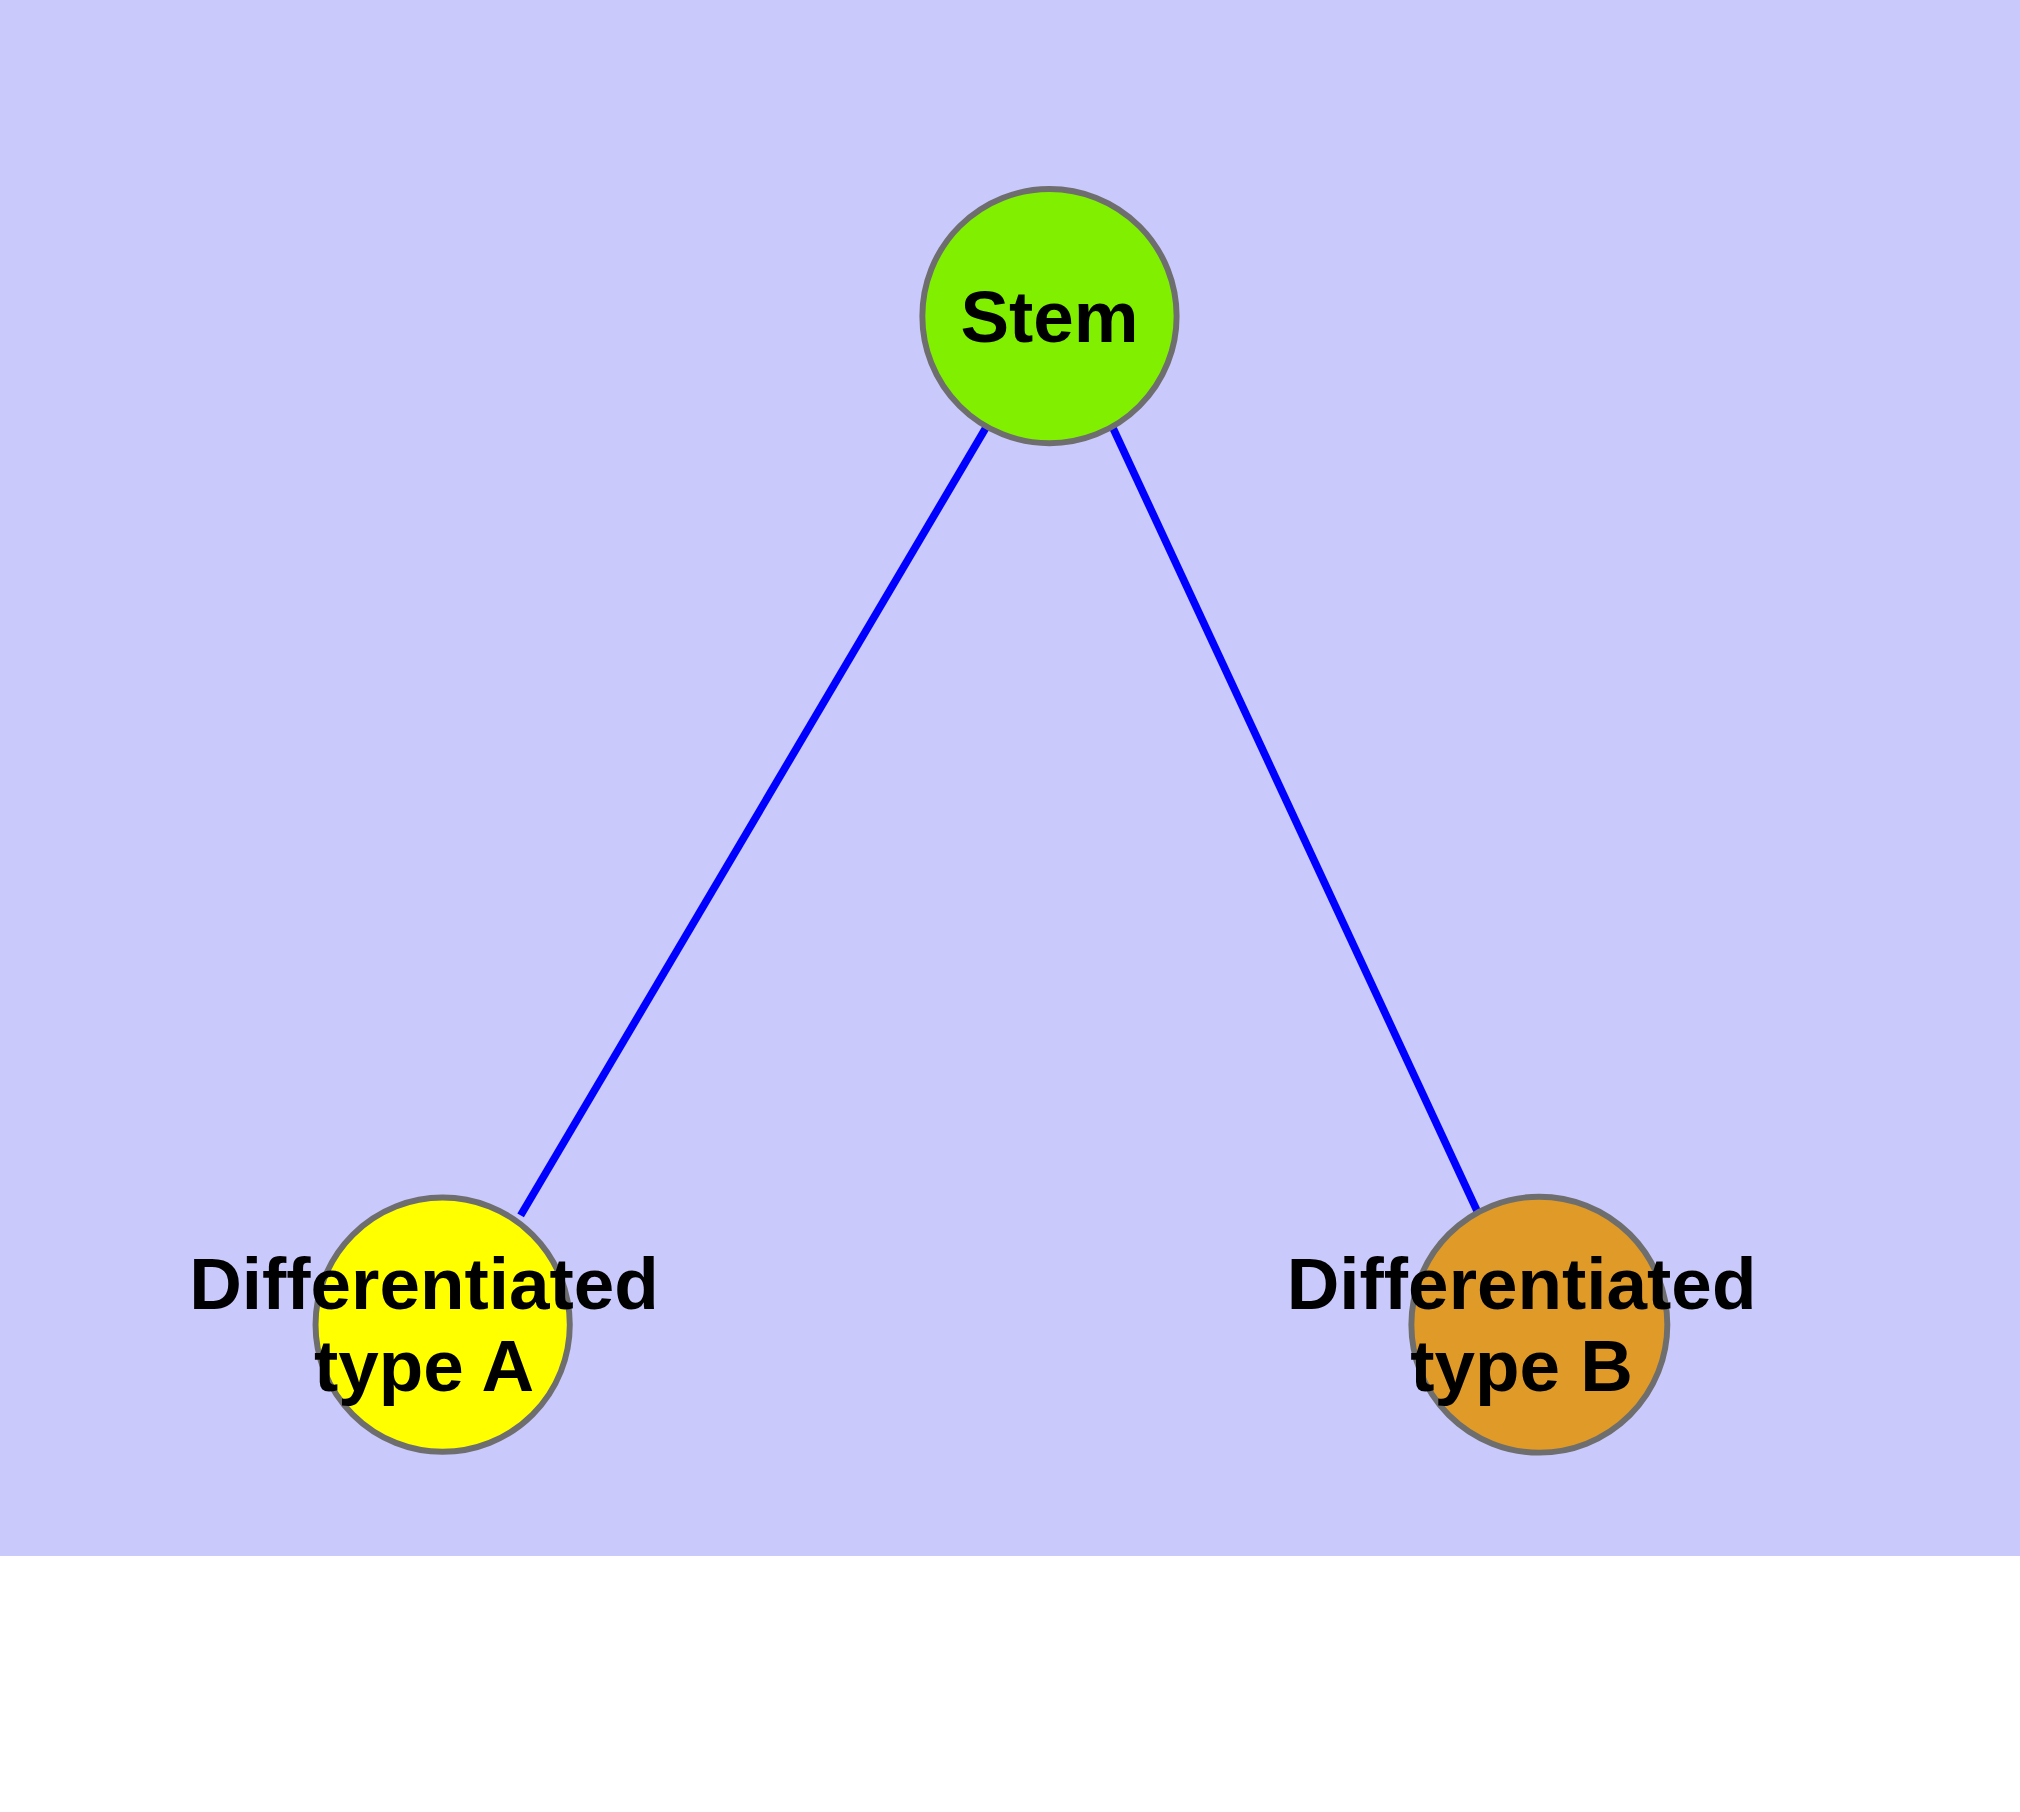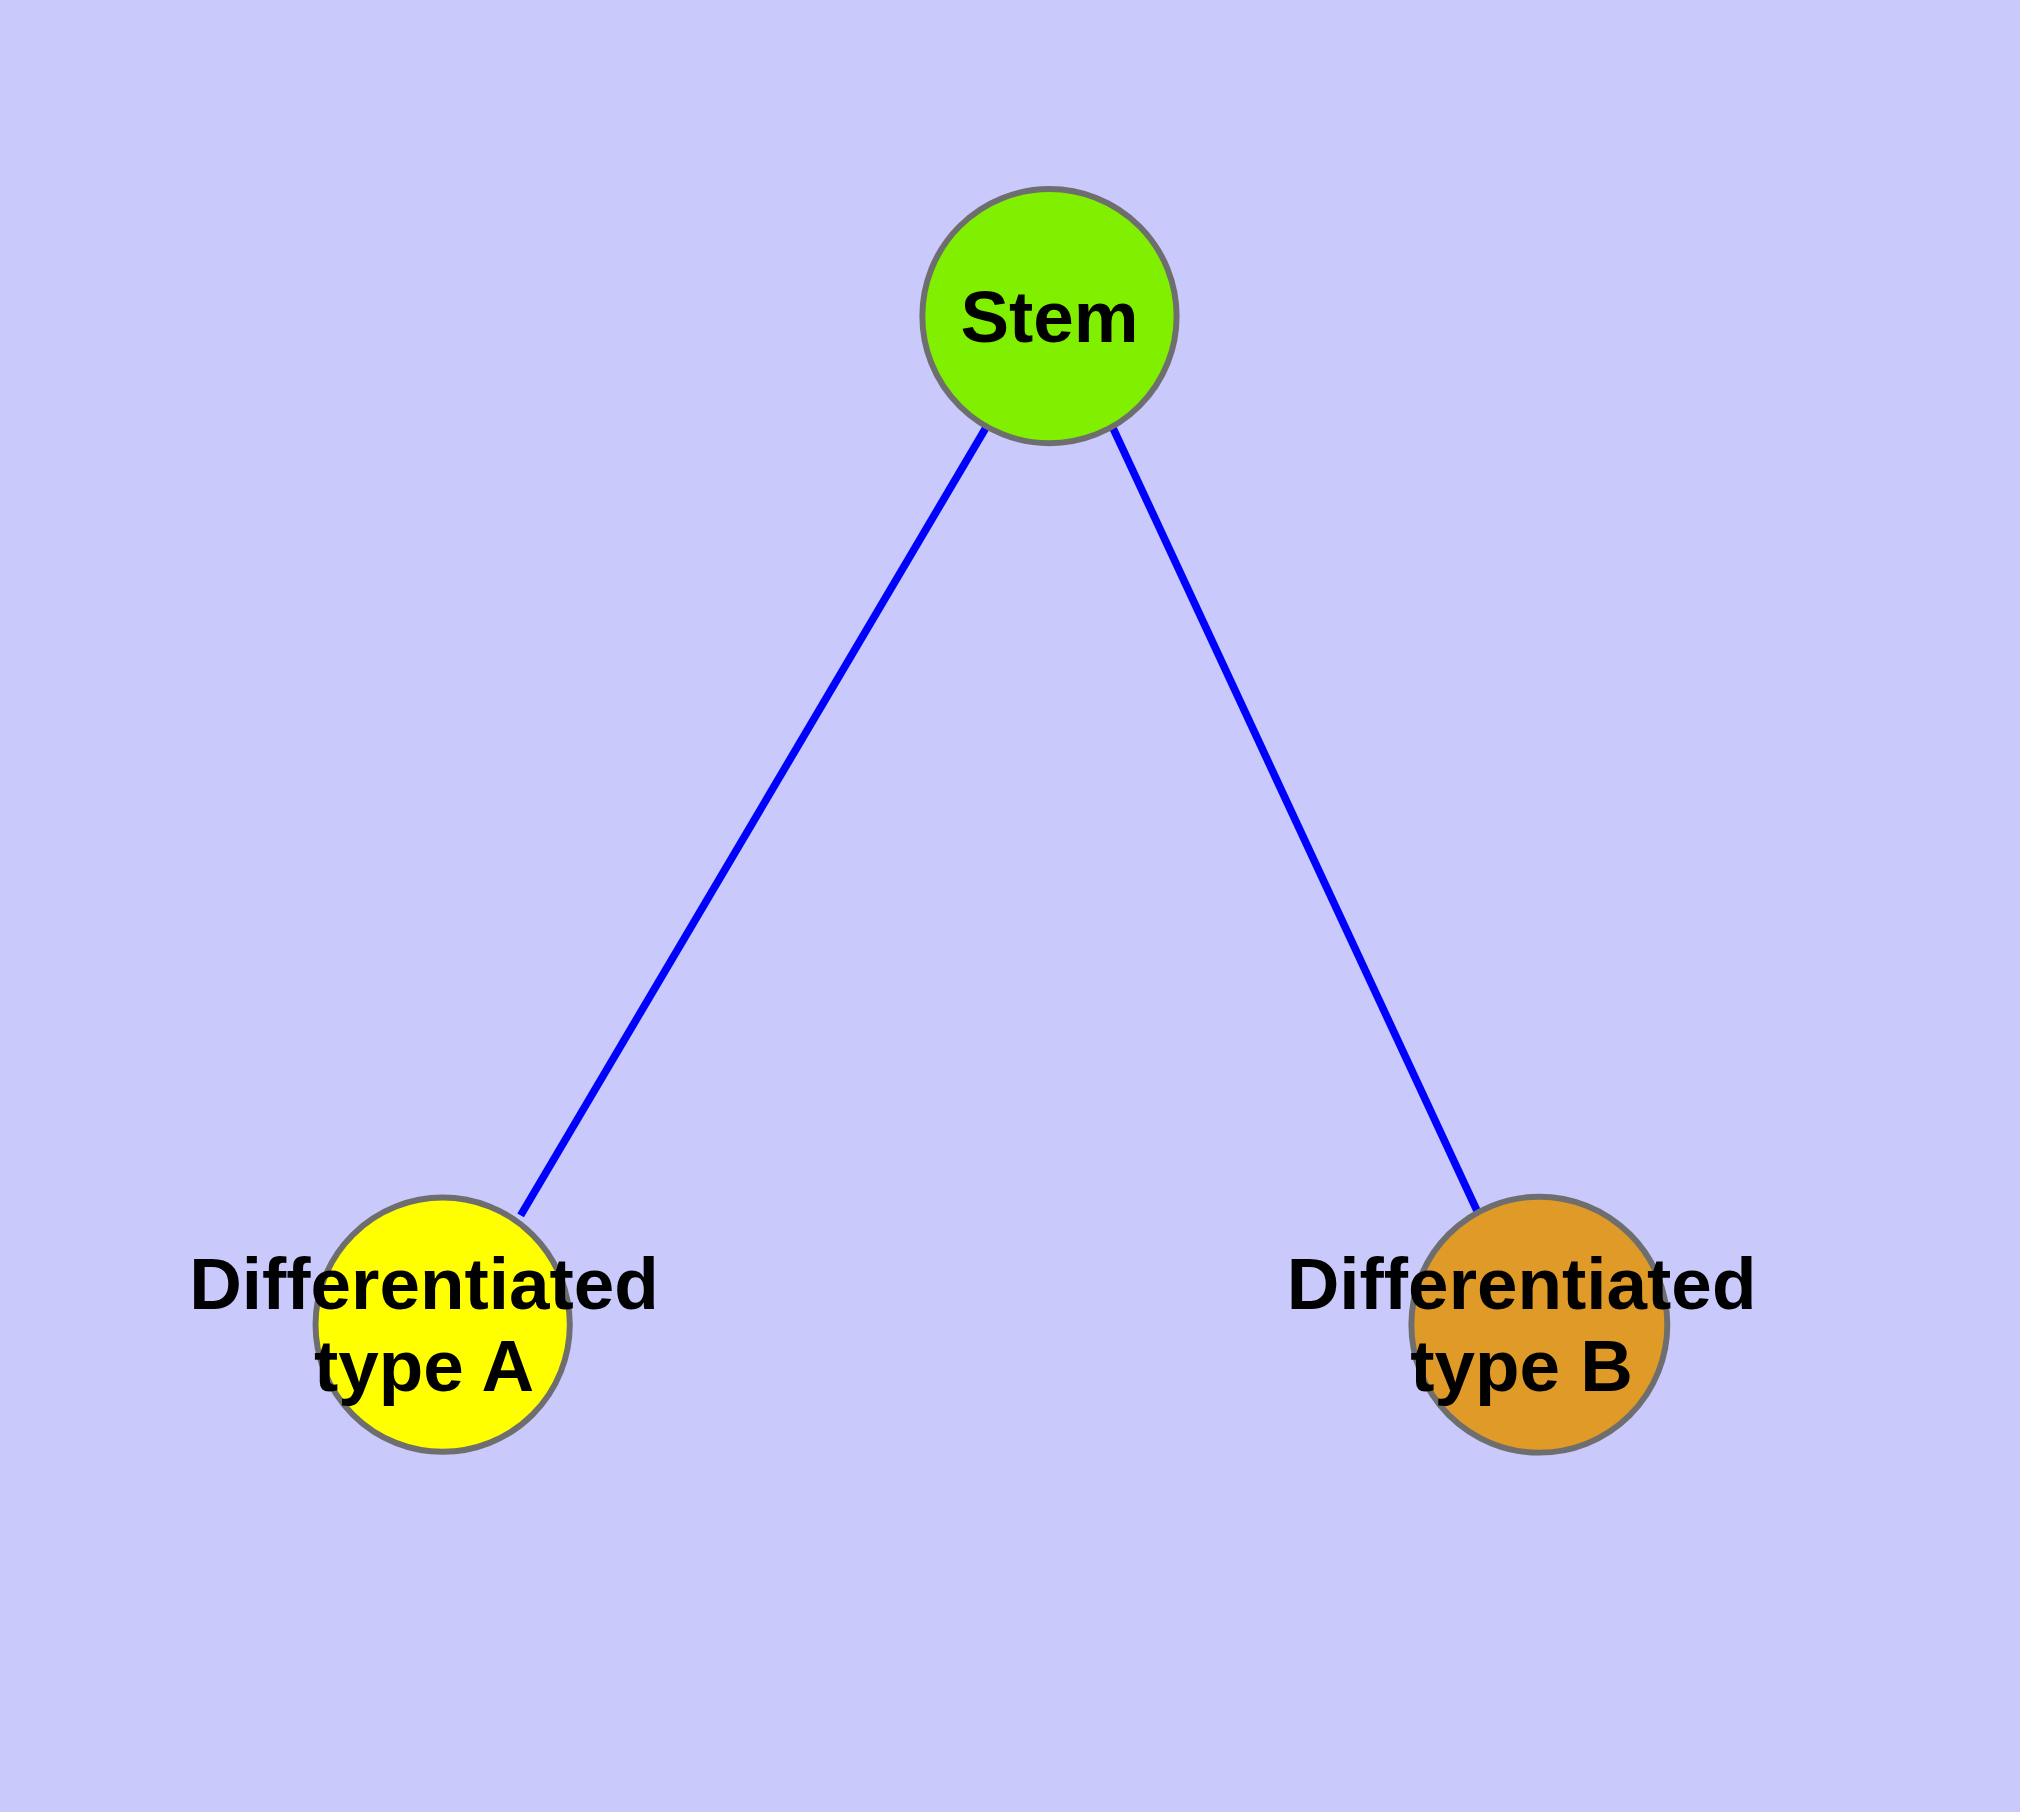--- a/index.html
+++ b/index.html
@@ -32,21 +32,21 @@
   .node-label {
     font-weight: bold;
     fill: #000000;
     text-anchor: middle;
     font-family: "Liberation Sans", "DejaVu Sans", sans-serif;
   }
 </style>
 </head>
 <body>
 
-<div id="stage" style="width: 2021px; height: 1812px; text-decoration: underline;">
+<div id="stage" style="width: 2021px; height: 1556px; text-decoration: underline;">
 
   <div id="bg-rect" style="background: rgb(201, 201, 251); width: 2021px; height: 1812px;"></div>
 
   <svg id="graph-svg" viewBox="0 0 2384 2138" xmlns="http://www.w3.org/2000/svg" style="width: 2021px; height: 1812px;">
 
     <g id="edges-layer">
         <line x1="1164" y1="503" x2="614" y2="1434" stroke="#0000ff" stroke-width="9" stroke-linecap="butt"></line>
         <line x1="1312" y1="503" x2="1745" y2="1434" stroke="#0000ff" stroke-width="9" stroke-linecap="butt"></line>
       </g>
     <g id="nodes-layer">

